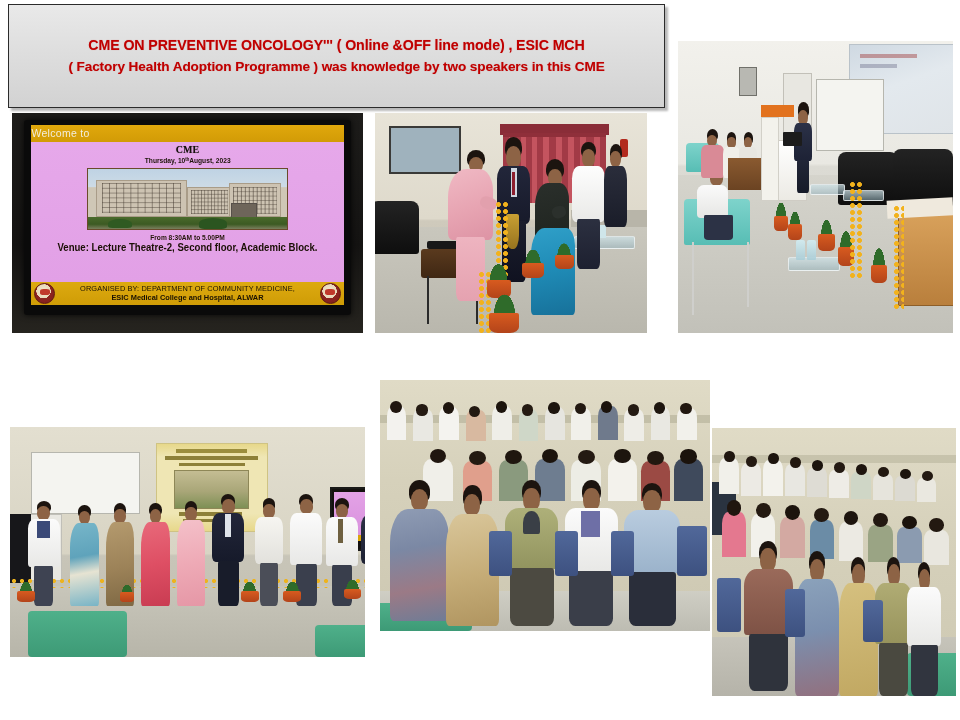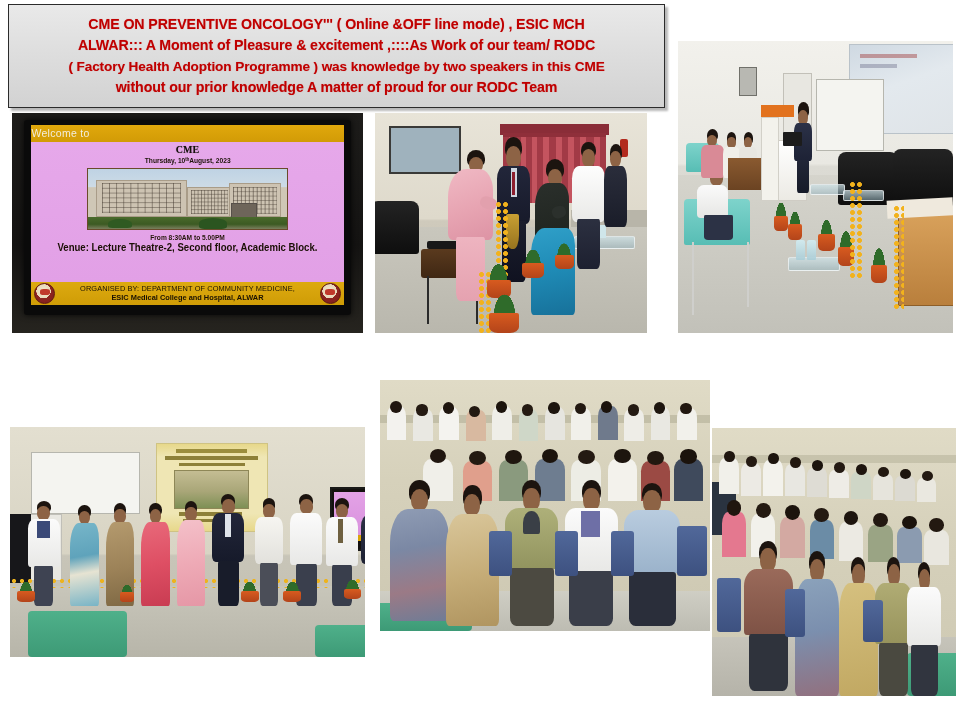--- a/index.html
+++ b/index.html
@@ -304,23 +304,21 @@
   }
 
   
   .sh { position:absolute; }
 </style>
 </head>
 <body>
 
 <div id="header-box">
   <div class="hline">CME   ON   PREVENTIVE ONCOLOGY''' ( Online &amp;OFF line mode) , ESIC MCH</div>
-  <div class="hline">ALWAR:::  A  Moment of Pleasure &amp; excitement ,::::As  Work of our team/ RODC</div>
   <div class="hline l3">( Factory Health Adoption Programme ) was knowledge by two speakers in this CME</div>
-  <div class="hline">without our prior knowledge  A matter of proud for our RODC Team</div>
 </div>
 
 <div class="photo" id="photo-cme-slide">
   <div class="room-wall"></div>
   <div class="tv-bezel">
     <div class="tv-screen">
 
       <div class="slide-topbar">Welcome to</div>
 
       <div class="slide-body">

